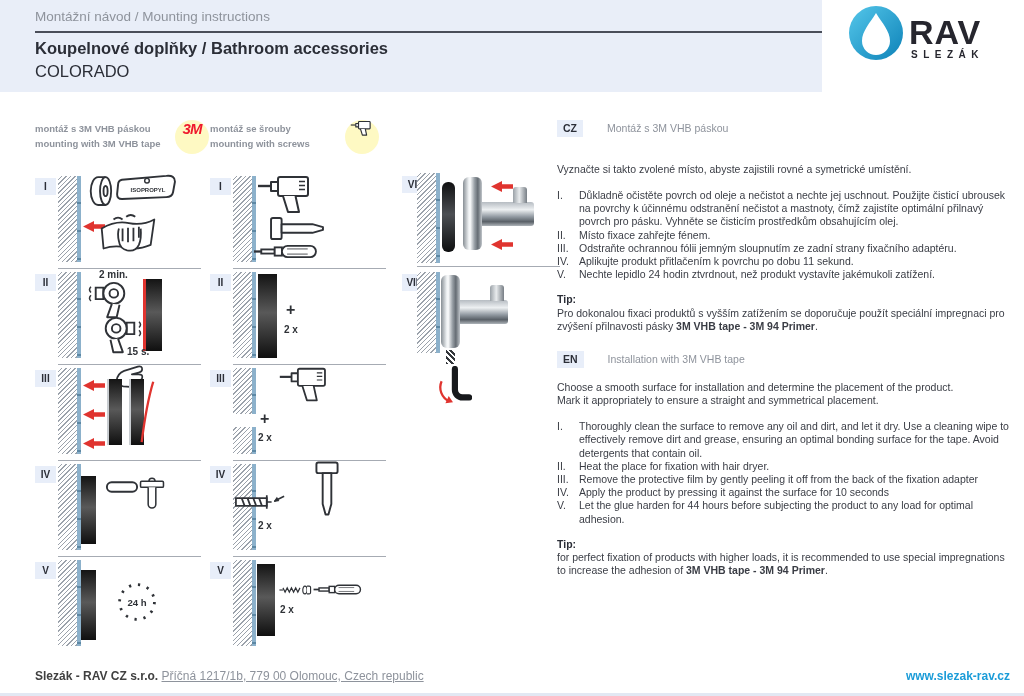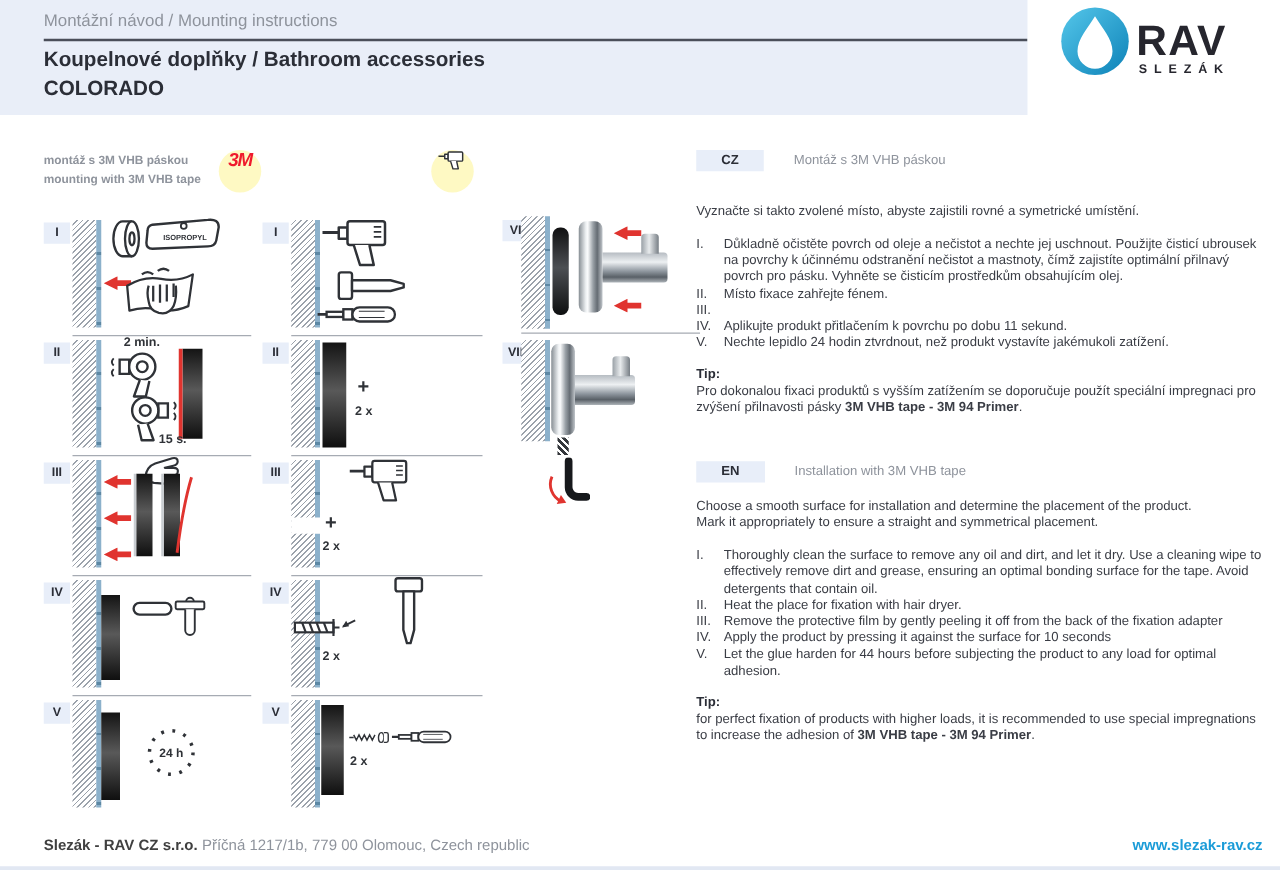--- a/index.html
+++ b/index.html
@@ -6,21 +6,21 @@
   .page{position:relative;width:1024px;height:696px;background:#fff;overflow:hidden;
         font-family:"Liberation Sans", sans-serif;color:#33363e;}
 
   
   .header{position:absolute;top:0;left:0;width:1024px;height:92px;background:#e9eef8;}
   .logo-box{position:absolute;top:0;right:0;width:202px;height:92px;background:#fff;
             display:flex;align-items:flex-start;justify-content:center;}
   .h-sub{position:absolute;left:35px;top:9px;font-size:13.5px;color:#8e939c;}
   .h-rule{position:absolute;left:35px;top:31px;width:787px;border-top:2px solid #4a4e59;}
   .h-title{position:absolute;left:35px;top:39px;font-size:16.5px;font-weight:bold;color:#2b2e37;}
-  .h-product{position:absolute;left:35px;top:62px;font-size:16.5px;font-weight:bold;color:#2b2e37;}
+  .h-product{position:absolute;left:35px;top:62px;font-size:16.5px;font-weight:normal;color:#2b2e37;}
 
   
   .mcol{position:absolute;top:120px;}
   #col-tape{left:35px;width:170px;}
   #col-screws{left:210px;width:180px;}
   #col-final{left:402px;width:168px;height:300px;}
   .col-head{position:relative;height:52px;}
   .col-label{position:absolute;left:0;top:2px;font-size:9.5px;font-weight:bold;color:#8e939c;line-height:1.55;}
   .circle{position:absolute;top:0;width:34px;height:34px;border-radius:50%;background:#fef9c3;
           display:flex;align-items:flex-start;justify-content:center;}
@@ -51,34 +51,34 @@
        background:linear-gradient(90deg,#9aa1a7,#e8ebed 45%,#777e85);}
   .adapter{position:absolute;border-radius:6px;background:linear-gradient(180deg,#101011 0%,#4c4f53 46%,#0e0f10 100%);}
   .sep3{position:absolute;left:15px;right:10px;border-top:1.5px solid #a6abb3;}
   .flip{transform:scaleX(-1);}
   .rot90{transform:rotate(90deg);transform-origin:50% 50%;}
 
   
   .txtcol{position:absolute;left:557px;top:120px;width:458px;font-size:10.5px;line-height:1.26;color:#3a3d45;}
   .sec-head{display:flex;align-items:center;margin:0 0 13px 0;}
   .lang-badge{background:#e8eef9;color:#2b2e37;font-weight:bold;font-size:10.5px;
-              padding:3px 20px;line-height:1;}
+              padding:3px 6px;line-height:1;}
   .sec-title{margin-left:24px;color:#8e939c;font-size:10.5px;}
   .intro{margin:0 0 13px 0;}
   .ilist{margin:0 0 12px 0;}
   .li{display:flex;}
   .li .num{flex:none;width:22px;}
   .tip .tl{font-weight:bold;color:#2b2e37;}
-  .ensec{margin-top:36px;}
+  .ensec{margin-top:18px;}
 
   
   .footer{position:absolute;left:35px;right:14px;top:669px;display:flex;justify-content:space-between;
           align-items:baseline;font-size:12px;}
   .f-company{color:#404040;font-weight:bold;}
-  .f-addr{color:#8e939c;}
+  .f-addr{color:#8e939c;text-decoration:underline;}
   .f-web{color:#1b9cd8;font-weight:bold;text-decoration:none;}
   .bottom-rule{position:absolute;left:0;right:0;bottom:0;height:3px;background:#e2e8f3;}
 </style>
 </head>
 <body>
 
 <div class="page">
 
   <div class="header">
     <div class="h-sub">Montážní návod / Mounting instructions</div>
@@ -222,20 +222,24 @@
             <circle cx="24" cy="24" r="19" fill="none" stroke="#2f3237" stroke-width="3" stroke-dasharray="2.5 7.5"></circle>
             <text x="24" y="28" text-anchor="middle" font-size="10.5" font-weight="bold" fill="#2f3237">24 h</text>
           </svg>
         </div>
       </div>
     </div>
   </div>
 
   <div class="mcol" id="col-screws">
     <div class="col-head">
+      <div class="col-label">
+        <div>montáž se šrouby</div>
+        <div>mounting with screws</div>
+      </div>
       <div class="circle" style="left:135px;">
         <svg width="24" height="17" viewBox="0 0 62 42">
           <g fill="#fff" stroke="#2f3237" stroke-width="3" stroke-linejoin="round">
             <path d="M2 12 h13"></path>
               <rect x="15" y="8" width="7" height="9"></rect>
             <rect x="22" y="3" width="30" height="19" rx="2"></rect>
             <path d="M27 22 l5 16 h11 l-3.5 -16"></path>
           </g>
         </svg>
       </div>
@@ -397,20 +401,21 @@
         <div class="li">
           <span class="num">I.</span>
           <span>Důkladně očistěte povrch od oleje a nečistot a nechte jej uschnout. Použijte čisticí ubrousek na povrchy k účinnému odstranění nečistot a mastnoty, čímž zajistíte optimální přilnavý povrch pro pásku. Vyhněte se čisticím prostředkům obsahujícím olej.</span>
         </div>
         <div class="li">
           <span class="num">II.</span>
           <span>Místo fixace zahřejte fénem.</span>
         </div>
         <div class="li">
           <span class="num">III.</span>
+          <span>Odstraňte ochrannou fólii jemným sloupnutím ze zadní strany fixačního adaptéru.</span>
         </div>
         <div class="li">
           <span class="num">IV.</span>
           <span>Aplikujte produkt přitlačením k povrchu po dobu 11 sekund.</span>
         </div>
         <div class="li">
           <span class="num">V.</span>
           <span>Nechte lepidlo 24 hodin ztvrdnout, než produkt vystavíte jakémukoli zatížení.</span>
         </div>
       </div>

